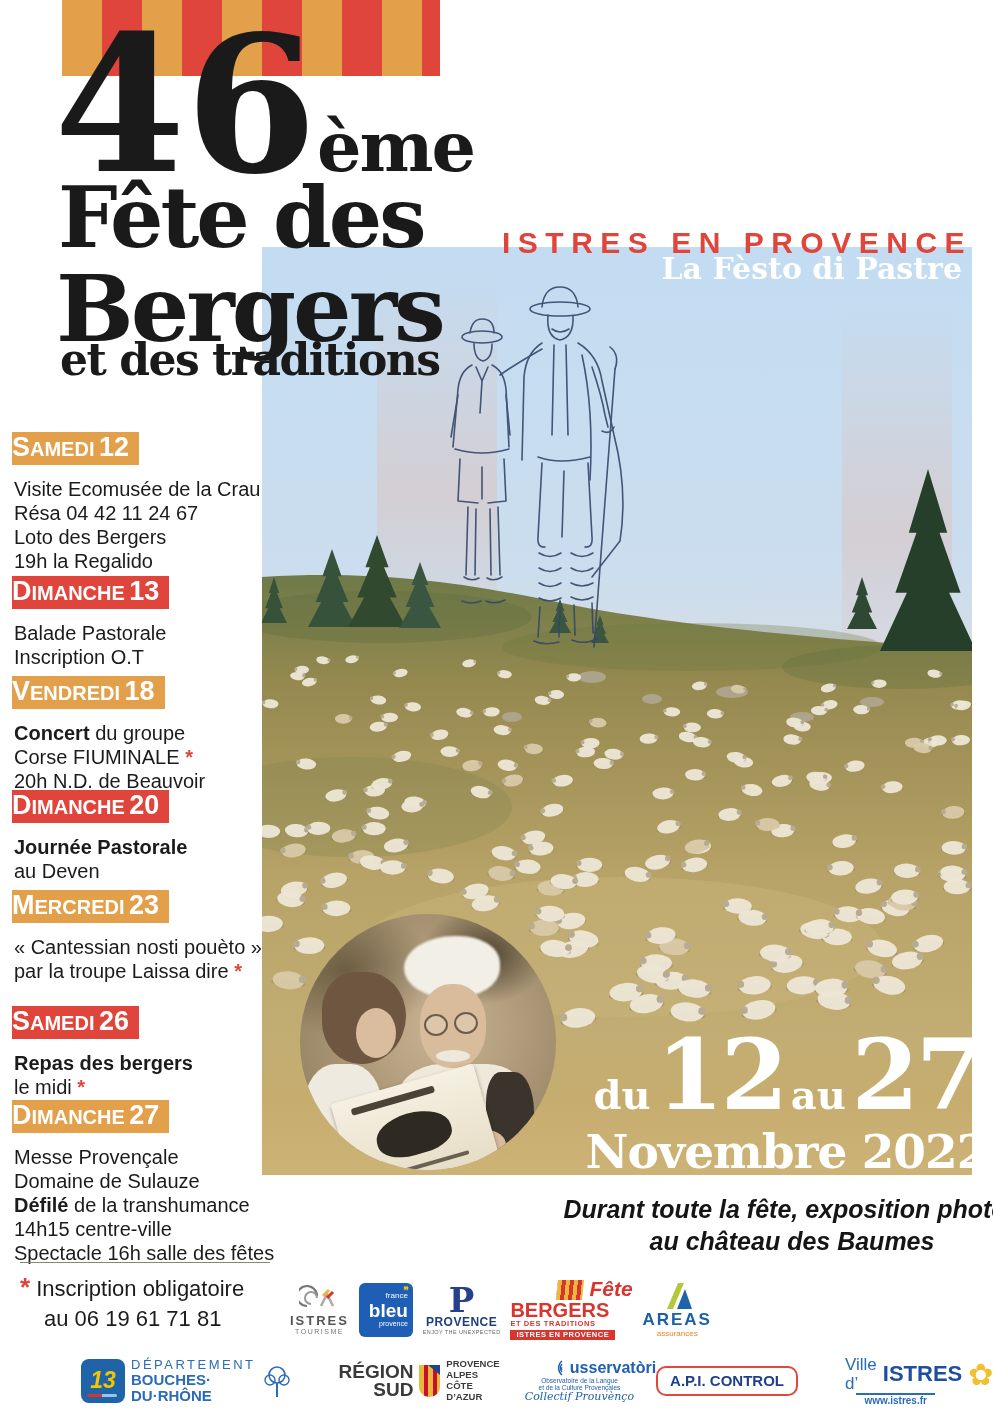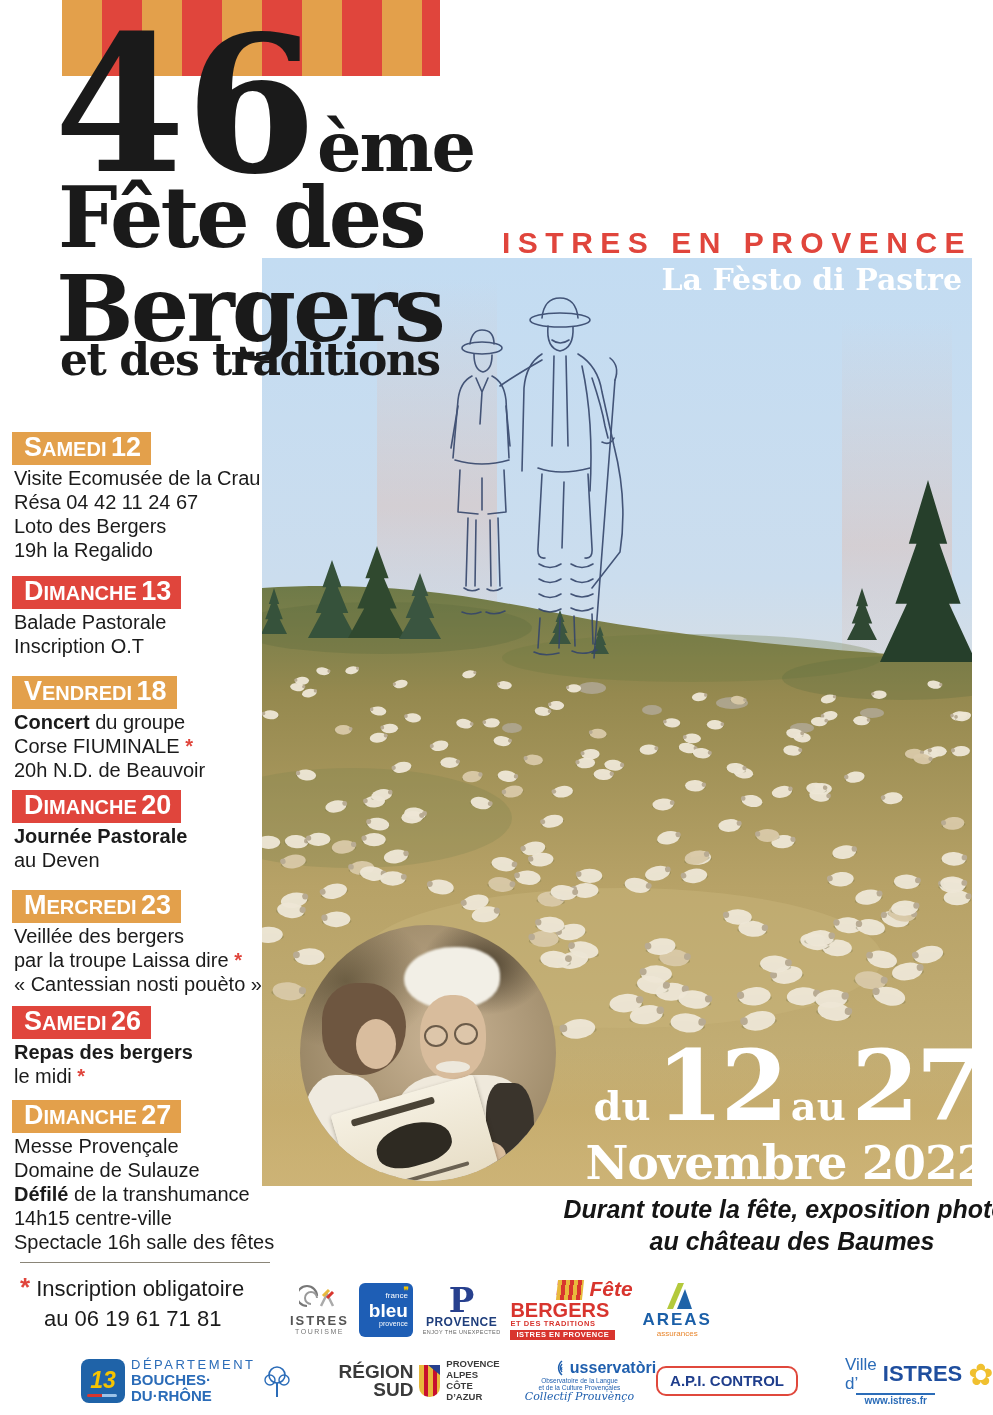--- a/index.html
+++ b/index.html
@@ -30,21 +30,21 @@
   
   .contact{position:absolute;right:28px;top:16px;z-index:4;text-align:right;
     font-size:19px;line-height:27px;}
   .c-bold{color:#222;font-weight:bold;}
   .c-gray{color:var(--gray);}
 
   .istres-banner{position:absolute;left:502px;top:226px;z-index:6;color:var(--red);
     font-size:30px;font-weight:bold;letter-spacing:7.5px;white-space:nowrap;}
 
   
-  .photo{position:absolute;left:262px;top:258px;width:710px;height:928px;z-index:2;overflow:hidden;padding-left:48px;}
+  .photo{position:absolute;left:262px;top:247px;width:710px;height:928px;z-index:2;overflow:hidden;padding-left:48px;}
   .photo svg{position:absolute;left:0;top:0;}
   .festo{position:absolute;right:10px;top:4px;color:#fff;z-index:3;
     font-family:"DejaVu Serif",serif;font-weight:bold;font-size:30px;white-space:nowrap;}
   .date-block{position:absolute;left:322px;top:780px;width:406px;z-index:4;text-align:center;
     color:#fff;font-family:"DejaVu Serif",serif;font-weight:bold;line-height:1;}
   .date-l1 .sm{font-size:40px;}
   .date-l1 .bg{font-size:97px;letter-spacing:-3px;}
   .date-l2{font-size:47px;letter-spacing:-1px;margin-top:4px;white-space:nowrap;}
   .fg-blur{position:absolute;left:0;bottom:0;width:100%;height:140px;z-index:2;
     background:linear-gradient(rgba(205,178,110,0),rgba(198,168,100,.5) 45%,rgba(205,178,115,.75));}
@@ -69,21 +69,21 @@
   .cp-man-vest{left:186px;top:158px;width:48px;height:100px;background:#3A342C;border-radius:30% 40% 0 0;}
   .cp-hand{left:168px;top:216px;width:38px;height:30px;background:#D8BC9C;}
   .cp-book{position:absolute;left:42px;top:168px;width:148px;height:104px;transform:rotate(-16deg);
     background:linear-gradient(#F5F0E2,#E6DCC4);border-radius:3px;box-shadow:0 2px 4px rgba(40,30,10,.4);}
   .cp-book-title{position:absolute;left:18px;top:10px;width:86px;height:7px;background:#4A4336;border-radius:3px;}
   .cp-book-sheep{position:absolute;left:34px;top:30px;width:76px;height:42px;background:#2E2A22;border-radius:55% 60% 45% 50%;}
   .cp-book-line{position:absolute;left:24px;top:82px;width:96px;height:4px;background:#6A6152;border-radius:2px;}
 
   
   .sched-sec{position:absolute;left:8px;width:262px;}
-  .day-header{display:inline-block;color:#fff;padding:2px 10px 4px 12px;line-height:1;margin-bottom:1px;margin-left:4px;}
+  .day-header{display:inline-block;color:#fff;padding:2px 10px 4px 0;line-height:1;margin-bottom:12px;margin-left:4px;}
   .day-header.orange{background:var(--orange);} .day-header.red{background:var(--red);}
   .day-name{display:inline-block;text-transform:uppercase;font-weight:bold;font-size:20px;}
   .day-name::first-letter{font-size:27px;}
   .day-num{font-weight:bold;font-size:27px;}
   .sched-line{font-size:20px;line-height:24px;color:#1B1B1B;margin-left:6px;white-space:nowrap;}
   .seg-bold{font-weight:bold;}
   .seg-star{color:var(--red);font-weight:bold;}
 
   
   .divider{position:absolute;left:20px;top:1262px;width:250px;height:1px;background:#8A8578;}
@@ -1100,21 +1100,21 @@
   <div class="caption">
     <div>Durant toute la fête, exposition photos</div>
     <div>au château des Baumes</div>
   </div>
 
   <div id="schedule">
       <div class="sched-sec" style="top: 432px;"><div class="day-header orange"><span class="day-name">Samedi</span>&nbsp;<span class="day-num">12</span></div><div class="sched-line"><span>Visite Ecomusée de la Crau</span></div><div class="sched-line"><span>Résa 04 42 11 24 67</span></div><div class="sched-line"><span>Loto des Bergers</span></div><div class="sched-line"><span>19h la Regalido</span></div></div>
       <div class="sched-sec" style="top: 576px;"><div class="day-header red"><span class="day-name">Dimanche</span>&nbsp;<span class="day-num">13</span></div><div class="sched-line"><span>Balade Pastorale</span></div><div class="sched-line"><span>Inscription O.T</span></div></div>
       <div class="sched-sec" style="top: 676px;"><div class="day-header orange"><span class="day-name">Vendredi</span>&nbsp;<span class="day-num">18</span></div><div class="sched-line"><span class="seg-bold">Concert</span><span> du groupe</span></div><div class="sched-line"><span>Corse FIUMINALE </span><span class="seg-star">*</span></div><div class="sched-line"><span>20h N.D. de Beauvoir</span></div></div>
       <div class="sched-sec" style="top: 790px;"><div class="day-header red"><span class="day-name">Dimanche</span>&nbsp;<span class="day-num">20</span></div><div class="sched-line"><span class="seg-bold">Journée Pastorale</span></div><div class="sched-line"><span>au Deven</span></div></div>
-      <div class="sched-sec" style="top: 890px;"><div class="day-header orange"><span class="day-name">Mercredi</span>&nbsp;<span class="day-num">23</span></div><div class="sched-line"><span>Veillée des bergers</span></div><div class="sched-line"><span>par la troupe Laissa dire </span><span class="seg-star">*</span></div><div class="sched-line"><span>« Cantessian nosti pouèto »</span></div></div>
+      <div class="sched-sec" style="top: 890px;"><div class="day-header orange"><span class="day-name">Mercredi</span>&nbsp;<span class="day-num">23</span></div><div class="sched-line"><span>« Cantessian nosti pouèto »</span></div><div class="sched-line"><span>par la troupe Laissa dire </span><span class="seg-star">*</span></div></div>
       <div class="sched-sec" style="top: 1006px;"><div class="day-header red"><span class="day-name">Samedi</span>&nbsp;<span class="day-num">26</span></div><div class="sched-line"><span class="seg-bold">Repas des bergers</span></div><div class="sched-line"><span> le midi </span><span class="seg-star">*</span></div></div>
       <div class="sched-sec" style="top: 1100px;"><div class="day-header orange"><span class="day-name">Dimanche</span>&nbsp;<span class="day-num">27</span></div><div class="sched-line"><span>Messe Provençale</span></div><div class="sched-line"><span>Domaine de Sulauze</span></div><div class="sched-line"><span class="seg-bold">Défilé</span><span> de la transhumance</span></div><div class="sched-line"><span>14h15 centre-ville</span></div><div class="sched-line"><span>Spectacle 16h salle des fêtes</span></div></div>
     </div>
 
   <div class="divider"></div>
   <div class="footnote">
     <div><span class="star">*</span> <span>Inscription obligatoire</span></div>
     <div class="fn2">au 06 19 61 71 81</div>
   </div>
 

